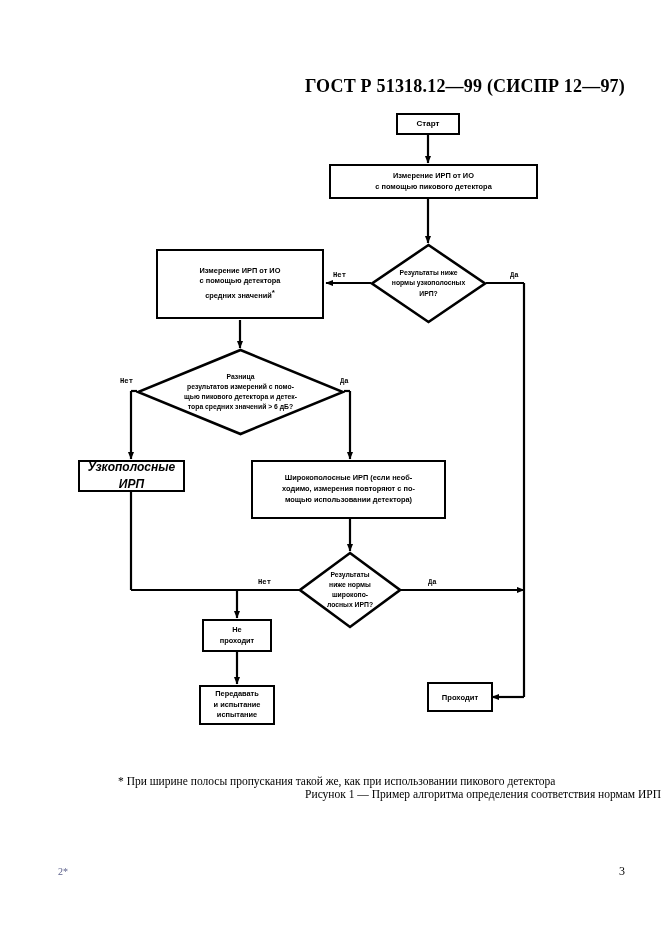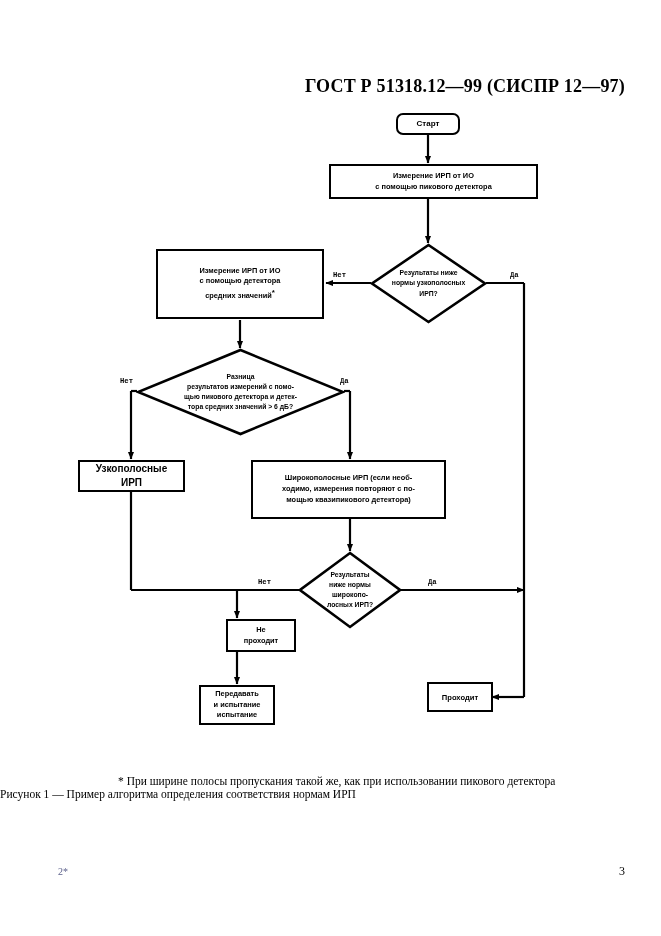--- a/index.html
+++ b/index.html
@@ -43,21 +43,21 @@
     font-size: 11.5px;
     font-family: "Liberation Serif", serif;
     white-space: nowrap;
     margin-top: 44px;
   }
   .caption {
     position: absolute;
     left: 0;
     top: 788px;
     width: 661px;
-    text-align: left;
+    text-align: right;
     font-size: 11.5px;
     font-family: "Liberation Serif", serif;
     white-space: nowrap;
   }
   .footer-left {
     position: absolute;
     left: 58px;
     top: 866px;
     font-size: 10px;
     color: #5a5f8a;
@@ -99,21 +99,21 @@
   }
 
   .node.process {
     border: 2.5px solid #000;
     font-size: 7.4px;
     line-height: 1.45;
     padding: 11px 4px;
   }
   .node.terminal {
     border: 2.5px solid #000;
-    border-radius: 7px;
+    border-radius: 0;
     font-size: 8px;
     line-height: 1.3;
   }
 
   .node.decision {
     border: none;
     background: transparent;
   }
   .node.decision .dia-shape {
     position: absolute;
@@ -231,44 +231,44 @@
       <div class="dia-text">
         <div>Разница</div>
         <div>результатов измерений с помо-</div>
         <div>щью пикового детектора и детек-</div>
         <div>тора средних значений &gt; 6 дБ?</div>
       </div>
     </div>
     <div class="edge-label" style="left:120px; top:377px;">Нет</div>
     <div class="edge-label" style="left:340px; top:377px;">Да</div>
 
-    <div class="node process" style="left:78px; top:460px; width:107px; height:32px; font-size:10px;">
+    <div class="node process" style="left:78px; top:460px; width:107px; height:32px; font-size:12px;font-style:italic;">
       <span>Узкополосные ИРП</span>
     </div>
 
     <div class="node process" style="left:251px; top:460px; width:195px; height:59px; flex-direction:column;">
       <span>Широкополосные ИРП (если необ-</span>
       <span>ходимо, измерения повторяют с по-</span>
-      <span>мощью квазипикового детектора)</span>
+      <span>мощью использовании детектора)</span>
     </div>
 
     <div class="node decision" style="left:298px; top:551px; width:104px; height:78px;">
       <svg class="dia-shape" viewBox="0 0 104 78" preserveAspectRatio="none">
         <polygon points="52,2 102,39 52,76 2,39" fill="#ffffff" stroke="#000" stroke-width="2.6"></polygon>
       </svg>
       <div class="dia-text">
         <div>Результаты</div>
         <div>ниже нормы широкопо-</div>
         <div>лосных ИРП?</div>
       </div>
     </div>
     <div class="edge-label" style="left:258px; top:578px;">Нет</div>
     <div class="edge-label" style="left:428px; top:578px;">Да</div>
 
-    <div class="node process" style="left:202px; top:619px; width:70px; height:33px; flex-direction:column;margin-left:24px;">
+    <div class="node process" style="left:202px; top:619px; width:70px; height:33px; flex-direction:column;">
       <span>Не</span>
       <span>проходит</span>
     </div>
 
     <div class="node process" style="left:199px; top:685px; width:76px; height:40px; flex-direction:column;">
       <span>Передавать</span>
       <span>и испытание</span>
       <span>испытание</span>
     </div>
 

